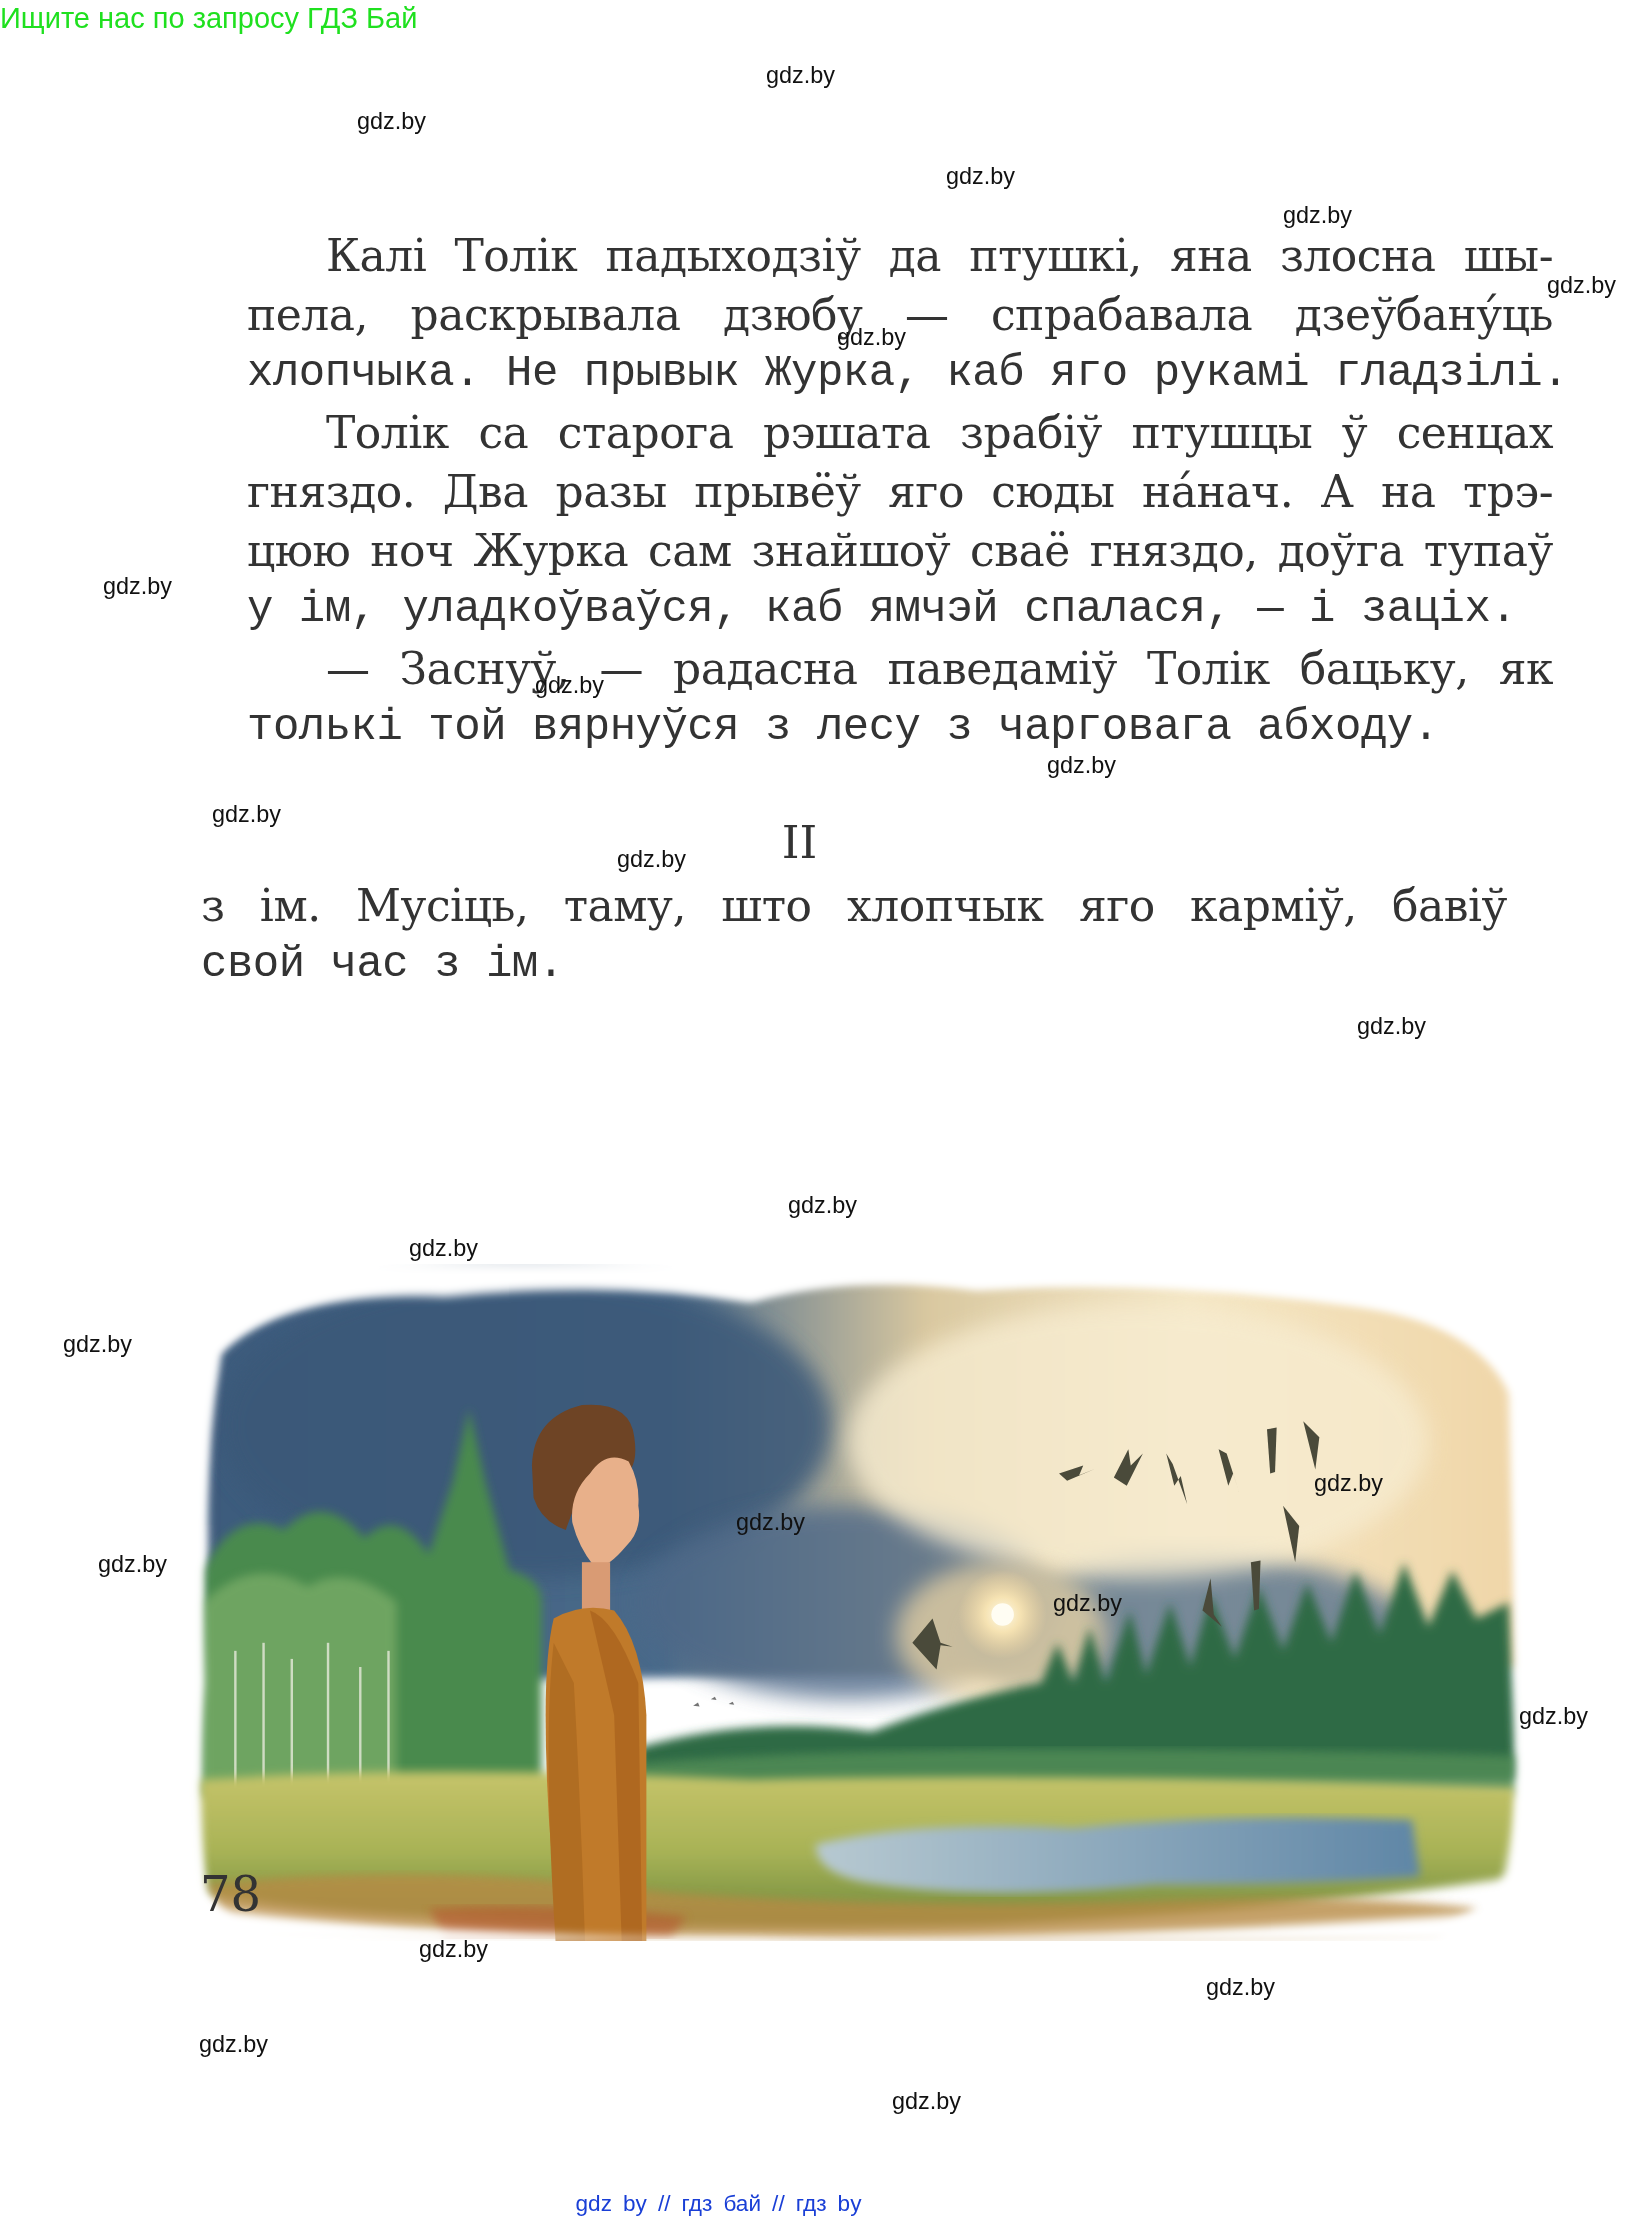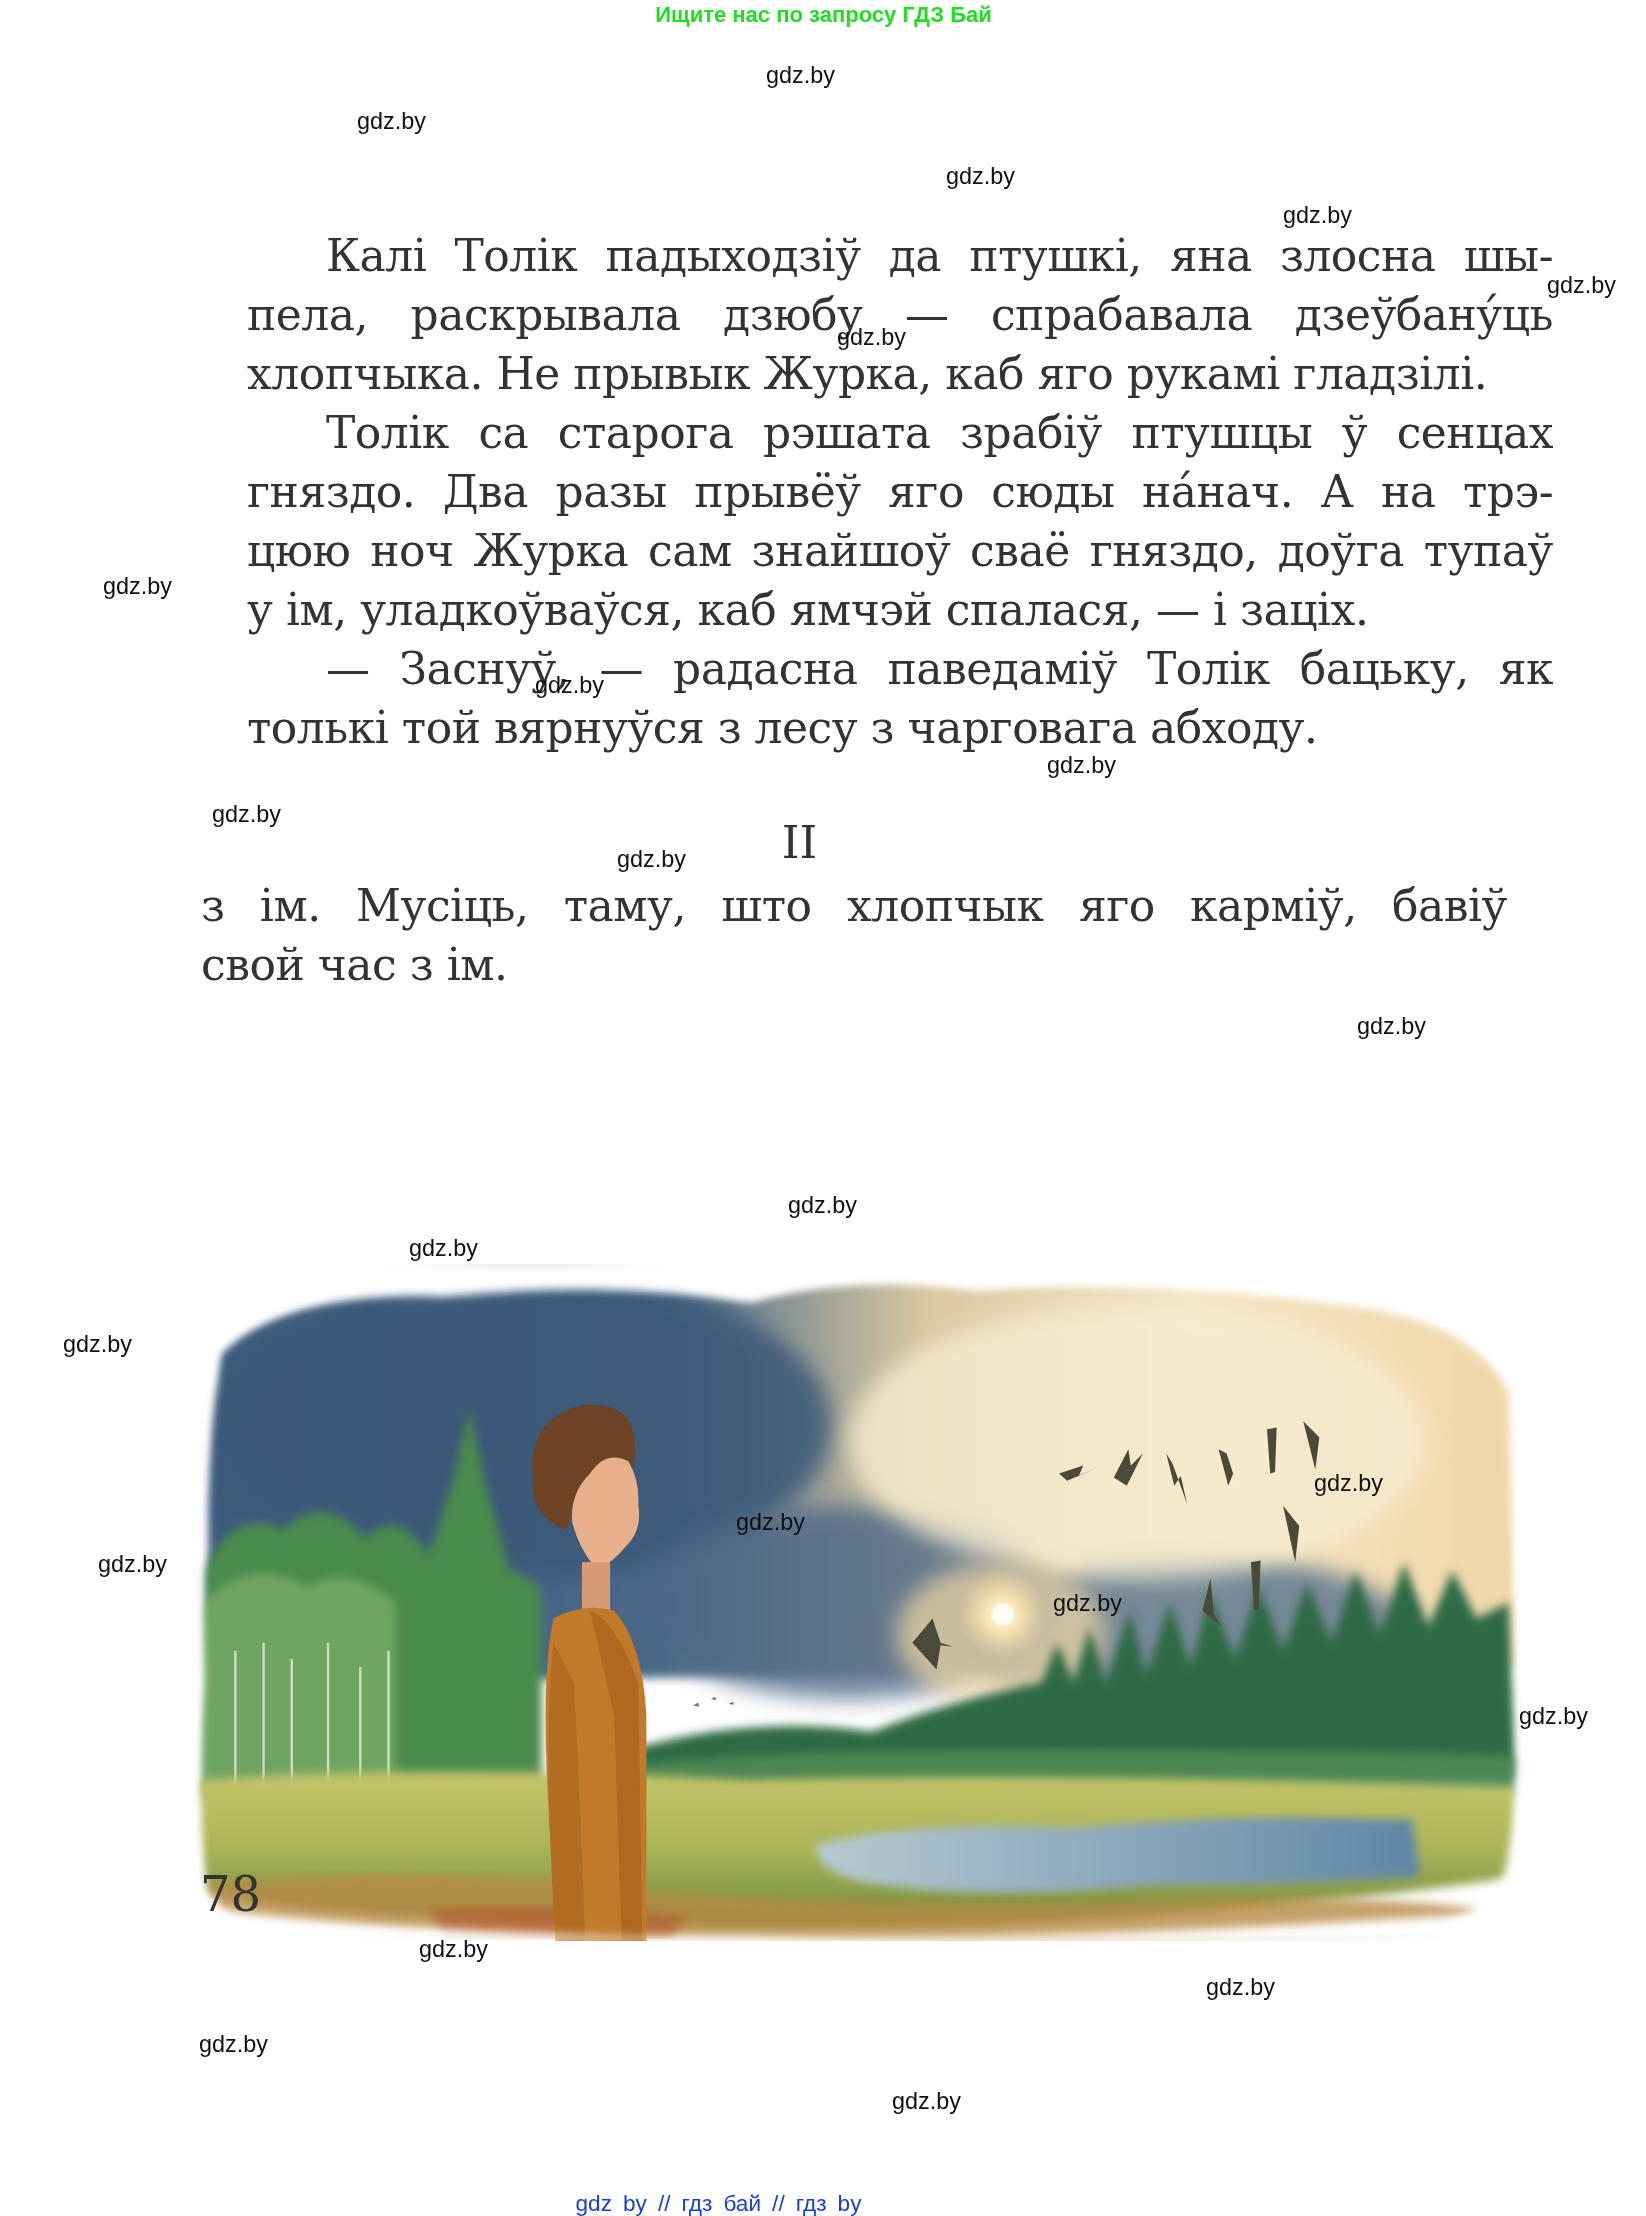--- a/index.html
+++ b/index.html
@@ -1,28 +1,28 @@
 <!DOCTYPE html>
 <html style="font-size:13px"><head>
 <meta charset="utf-8">
 <style>
   html, body { margin: 0; padding: 0; background: #ffffff; }
   body { width: 1647px; height: 2216px; position: relative; overflow: hidden; }
   .top-banner {
-    position: absolute; top: 1.6px; left: 0; width: 1647px; text-align: center;
-    font-family: "Liberation Sans", sans-serif; font-size: 22px; color: #1fe01f; font-weight: bold;
+    position: absolute; top: 1.6px; left: 0; width: 1647px; 
+    font-family: "Liberation Sans", sans-serif; font-size: 29px; color: #1fe01f;
   }
   .text-block {
     position: absolute; left: 201px; width: 1306px;
     font-family: "DejaVu Serif", "Liberation Serif", serif;
     font-size: 44px; line-height: 59px; color: #333333;
     letter-spacing: -0.5px;
   }
   .line { display: block; white-space: nowrap; text-align: justify; text-align-last: justify; height: 59px; }
-  .line.last { text-align-last: left; }
+  .line.last { text-align-last: left; font-family: Liberation Mono, monospace; }
   .line.indent { padding-left: 79px; }
   .section-num {
     position: absolute; top: 816px; left: 0; width: 1567px; text-align: center;
     padding-left: 32px; box-sizing: border-box;
     font-family: "DejaVu Serif", "Liberation Serif", serif; font-size: 45px; color: #333333;
   }
   .page-number {
     position: absolute; left: 200px; top: 1866px;
     font-family: "DejaVu Serif", "Liberation Serif", serif; font-size: 48px; color: #333333;
   }

